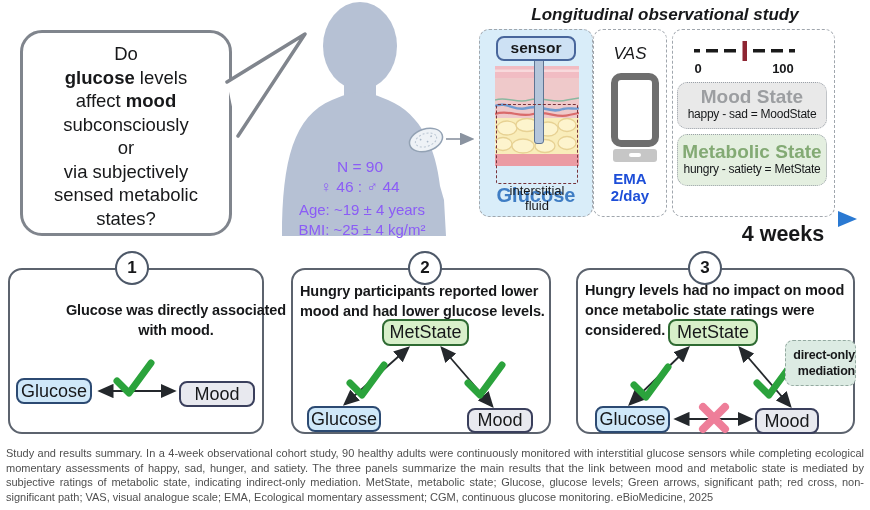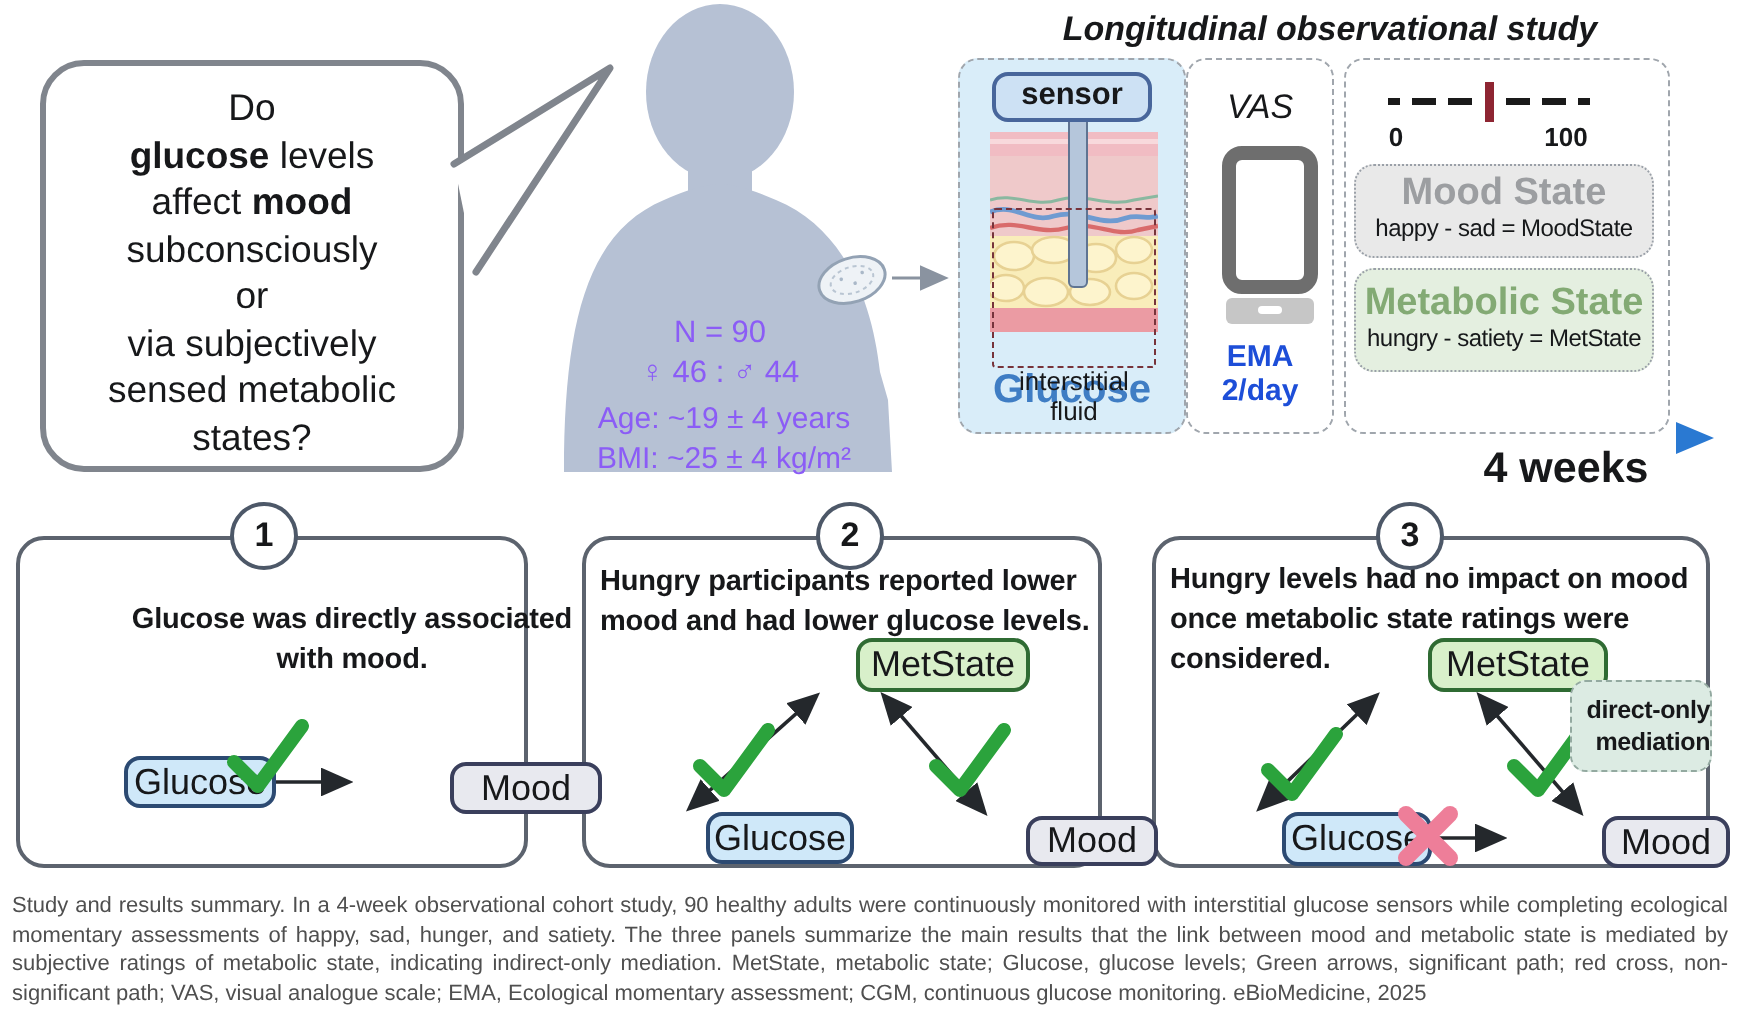--- a/index.html
+++ b/index.html
@@ -21,21 +21,21 @@
   .state-card{border:1.6px dotted #9aa0a8;border-radius:10px;box-sizing:border-box;text-align:center;}
   .state-title{font-size:19px;font-weight:bold;line-height:21px;}
   .state-formula{font-size:12px;letter-spacing:-0.25px;line-height:15px;color:#16181a;}
   
   .rpanel{border:2.2px solid #5c636e;border-radius:14px;background:#fff;box-sizing:border-box;}
   .numcircle{width:34px;height:34px;border:2.2px solid #4d5868;border-radius:50%;background:#fff;
              box-sizing:border-box;z-index:5;text-align:center;font-weight:bold;font-size:17px;
              line-height:30px;}
   .ptext{font-weight:bold;font-size:14.5px;letter-spacing:-0.1px;line-height:20px;}
   .node{box-sizing:border-box;border-radius:8px;text-align:center;font-size:18px;font-weight:500;
-        z-index:2;border:2px solid;display:flex;align-items:center;justify-content:center;margin-left:46px;}
+        z-index:2;border:2px solid;display:flex;align-items:center;justify-content:center;}
   .node-glucose{background:#cfe8f9;border-color:#2c4a72;}
   .node-mood{background:#e8e9ef;border-color:#3a3f5c;}
   .node-met{background:#d8f0ca;border-color:#2f6b33;}
   .badge{background:#dcebe3;border:1.6px dashed #93a9a0;border-radius:8px;box-sizing:border-box;
          font-size:12.5px;font-weight:bold;line-height:15.5px;text-align:right;padding-top:7px;
          letter-spacing:-0.2px;z-index:6;}
   #caption{left:6px;top:446px;width:858px;font-size:11px;line-height:14.6px;color:#4f4f4f;
            text-align:justify;}
   .stat{font-size:15.5px;z-index:3;text-align:center;color:#8b5cf6;}
   .graybold{font-weight:bold;color:#1d4ed8;text-align:center;font-size:15px;}

